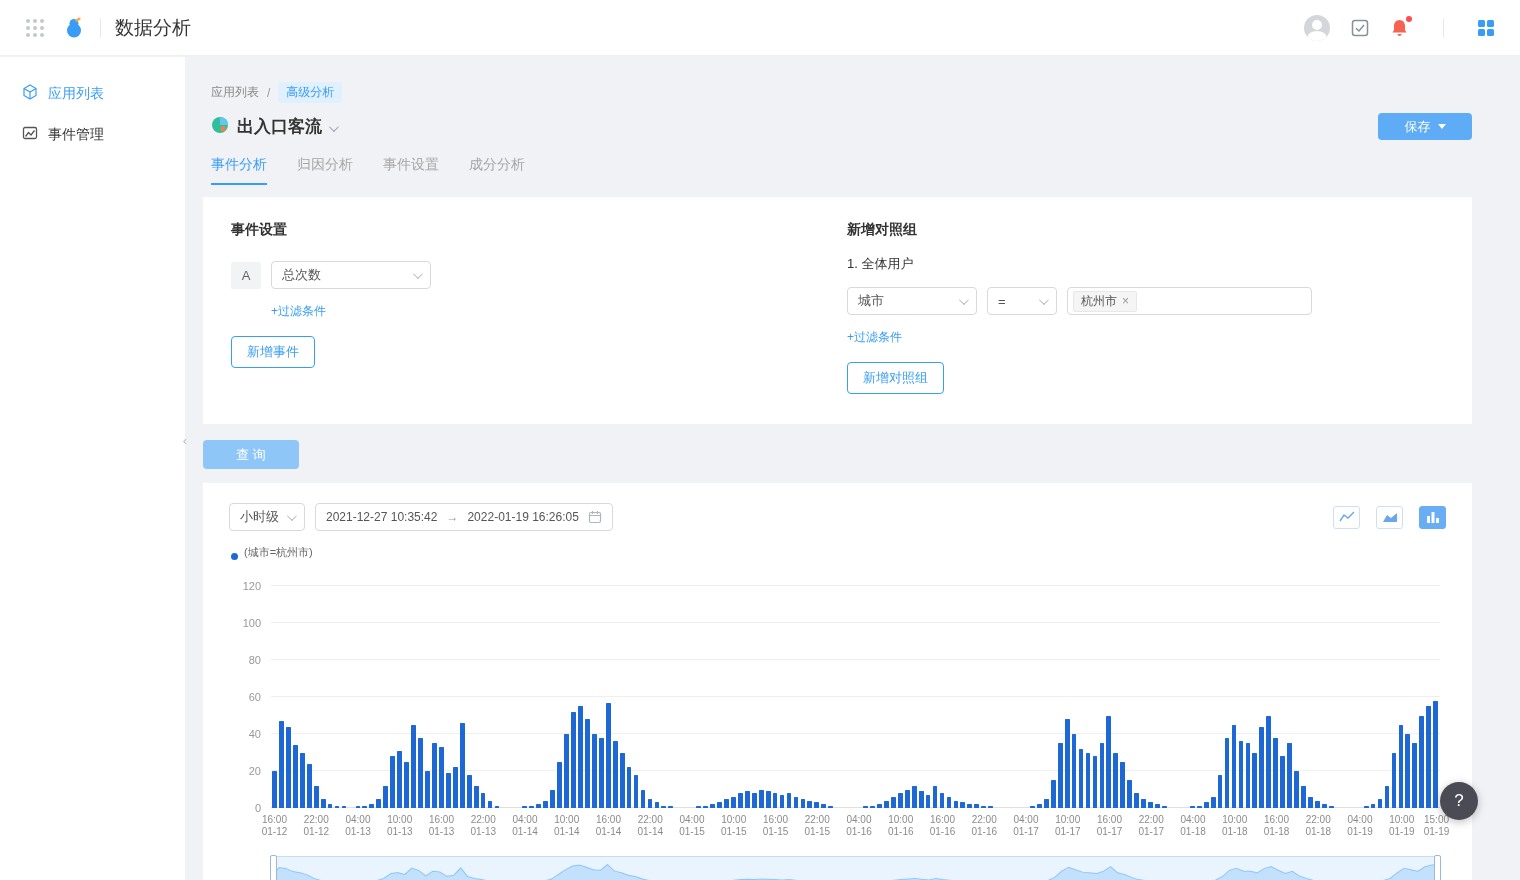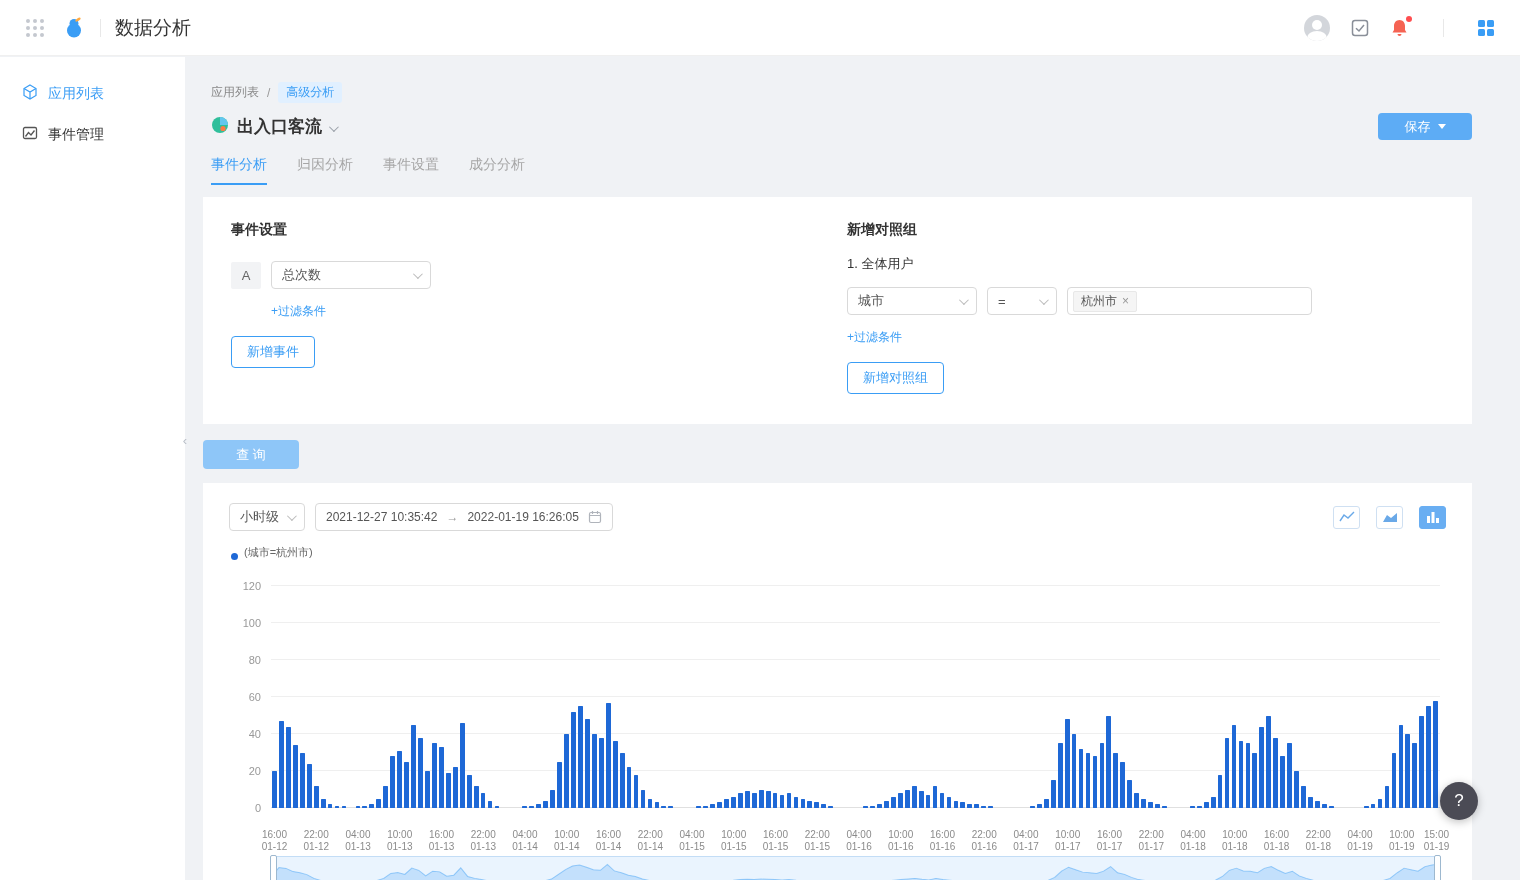--- a/index.html
+++ b/index.html
@@ -87,21 +87,21 @@
   .ct-btn.active{background:#69aef2;border-color:#69aef2;color:#fff;}
   .legend{margin:14px 0 4px 2px;font-size:11px;color:#666;display:flex;align-items:flex-end;gap:6px;}
   .legend-dot{width:7px;height:7px;border-radius:50%;background:var(--bar);display:inline-block;}
   .chart-area{position:relative;height:222px;margin:26px 6px 0 42px;}
   .gridline{position:absolute;left:0;right:0;height:1px;background:#efefef;}
   .gridline.zero{background:#e0e0e0;}
   .ylabel{position:absolute;left:-42px;width:32px;text-align:right;font-size:11px;color:#999;}
   .bars{position:absolute;inset:0;display:flex;align-items:flex-end;}
   .bar{flex:1;margin:0 1.1px;background:var(--bar);border-radius:0.5px;}
   .x-axis{position:relative;height:30px;margin:6px 6px 0 42px;}
-  .xlabel{position:absolute;transform:translateX(-50%);text-align:center;font-size:10px;color:#8b8b8b;line-height:12px;white-space:nowrap;top:15px;}
+  .xlabel{position:absolute;transform:translateX(-50%);text-align:center;font-size:10px;color:#8b8b8b;line-height:12px;white-space:nowrap;top:0;}
   .brush{position:relative;height:28px;margin:12px 6px 0 42px;background:#eaf4fe;border:1px solid #c3ddf6;border-radius:2px;cursor:grab;}
   .brush svg{position:absolute;inset:0;width:100%;height:100%;}
   .brush-handle{position:absolute;top:-2px;bottom:-2px;width:7px;background:#fff;border:1px solid #9db8cf;border-radius:2px;cursor:ew-resize;z-index:2;}
   .brush-handle.left{left:-2px;} .brush-handle.right{right:-2px;}
   .help-btn{position:fixed;right:42px;bottom:60px;width:38px;height:38px;border-radius:50%;background:#4b4b55;
     color:#fff;font-size:17px;display:flex;align-items:center;justify-content:center;box-shadow:0 2px 8px rgba(0,0,0,.25);cursor:pointer;}
 </style>
 </head>
 <body>
 

